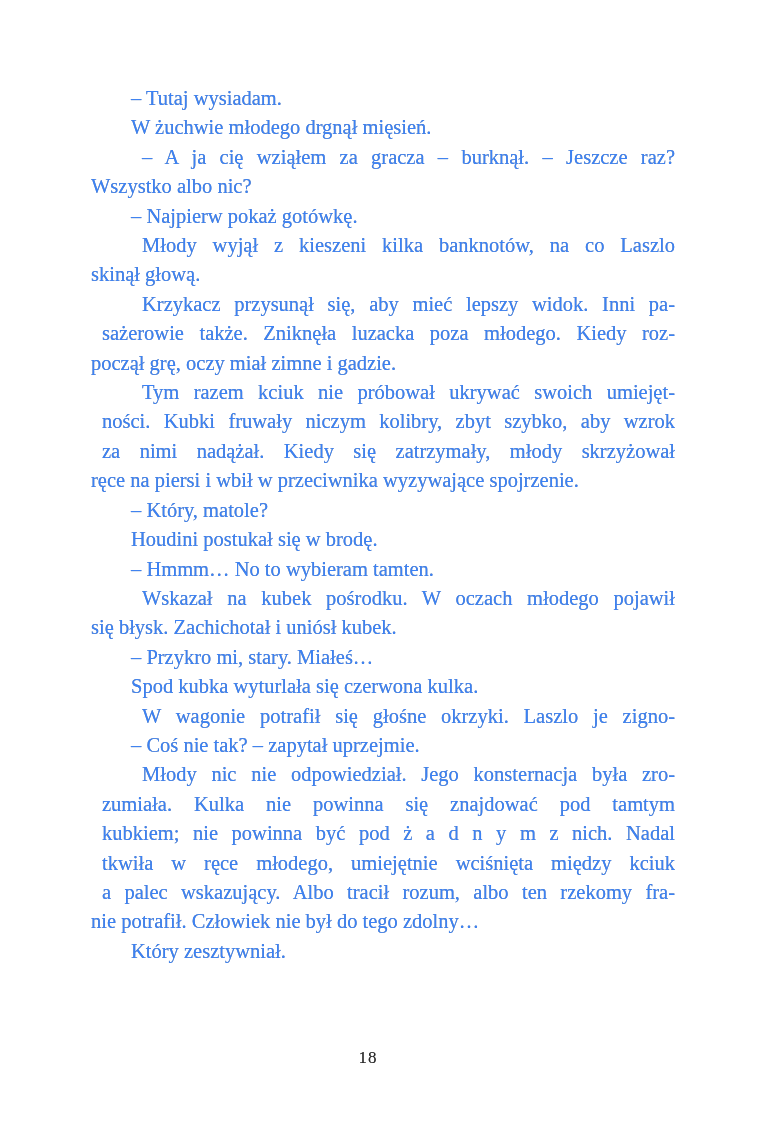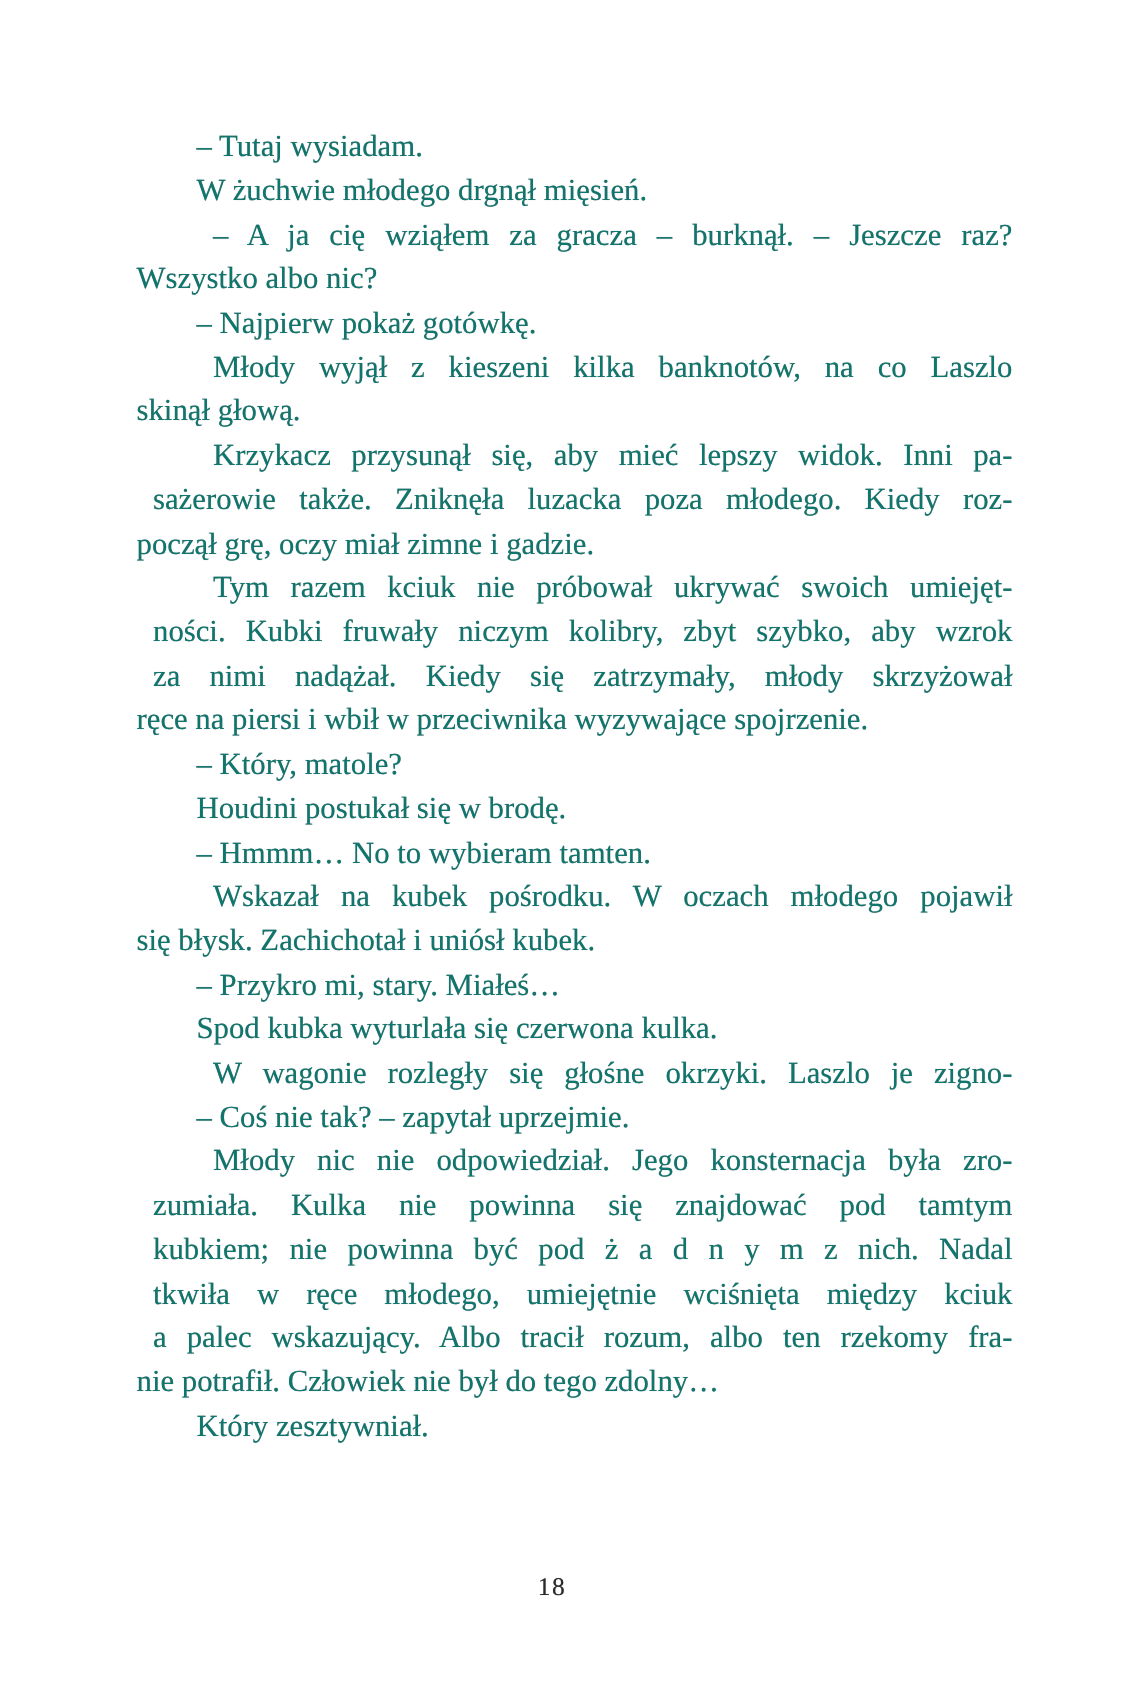--- a/index.html
+++ b/index.html
@@ -19,21 +19,21 @@
     inset: 0;
     background: #ffffff;
   }
   .text-block {
     position: absolute;
     left: 91px;
     top: 84px;
     width: 573px;
     font-size: 20.5px;
     line-height: 29.4px;
-    color: #0f766e;
+    color: #3b82f6;
     text-shadow: 0 0 0.5px rgba(45,45,45,0.55);
   }
   .line {
     width: 100%;
     text-align: left;
     white-space: normal;
     hyphens: none;
   }
   .line.justify {
     text-align: justify;
@@ -75,21 +75,21 @@
       <div class="line justify">ności. Kubki fruwały niczym kolibry, zbyt szybko, aby wzrok</div>
       <div class="line justify">za nimi nadążał. Kiedy się zatrzymały, młody skrzyżował</div>
       <div class="line">ręce na piersi i wbił w przeciwnika wyzywające spojrzenie.</div>
       <div class="line indent">– Który, matole?</div>
       <div class="line indent">Houdini postukał się w brodę.</div>
       <div class="line indent">– Hmmm… No to wybieram tamten.</div>
       <div class="line indent justify">Wskazał na kubek pośrodku. W oczach młodego pojawił</div>
       <div class="line">się błysk. Zachichotał i uniósł kubek.</div>
       <div class="line indent">– Przykro mi, stary. Miałeś…</div>
       <div class="line indent">Spod kubka wyturlała się czerwona kulka.</div>
-      <div class="line indent justify">W wagonie rozległy się głośne okrzyki. Laszlo je zigno-</div>
+      <div class="line indent justify">W wagonie potrafił się głośne okrzyki. Laszlo je zigno-</div>
       <div class="line indent">– Coś nie tak? – zapytał uprzejmie.</div>
       <div class="line indent justify">Młody nic nie odpowiedział. Jego konsternacja była zro-</div>
       <div class="line justify">zumiała. Kulka nie powinna się znajdować pod tamtym</div>
       <div class="line justify">kubkiem; nie powinna być pod ż a d n y m z nich. Nadal</div>
       <div class="line justify">tkwiła w ręce młodego, umiejętnie wciśnięta między kciuk</div>
       <div class="line justify">a palec wskazujący. Albo tracił rozum, albo ten rzekomy fra-</div>
       <div class="line">nie potrafił. Człowiek nie był do tego zdolny…</div>
       <div class="line indent">Który zesztywniał.</div>
     </div>
   <div class="page-number">18</div>

